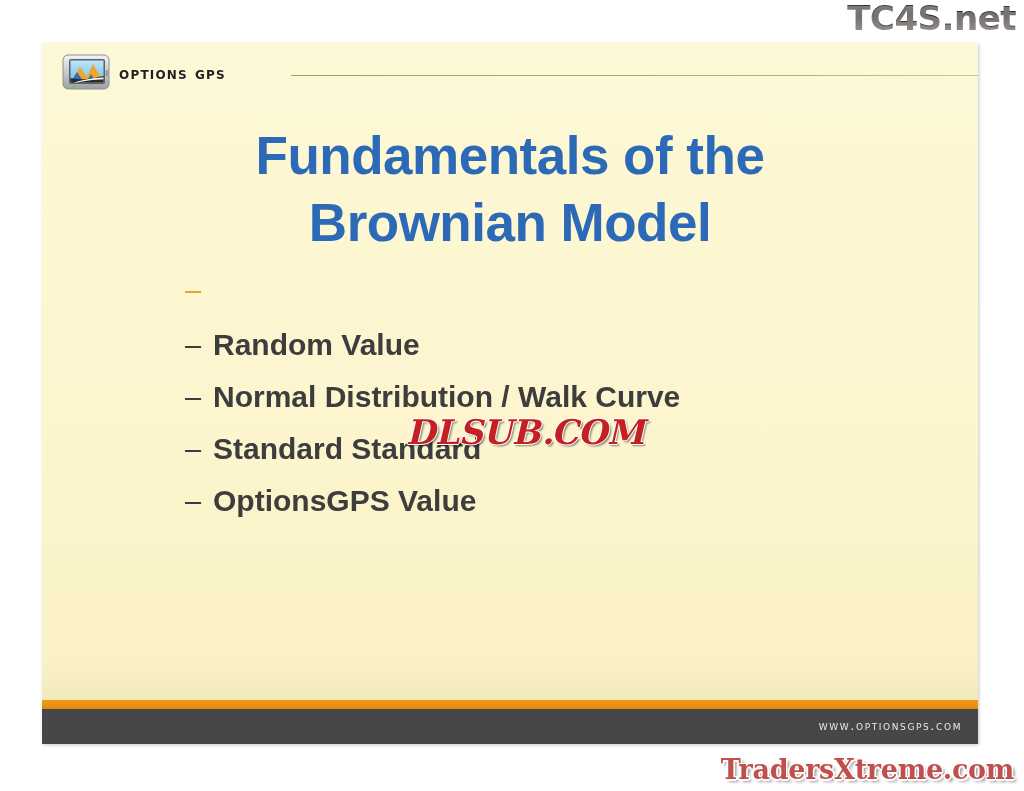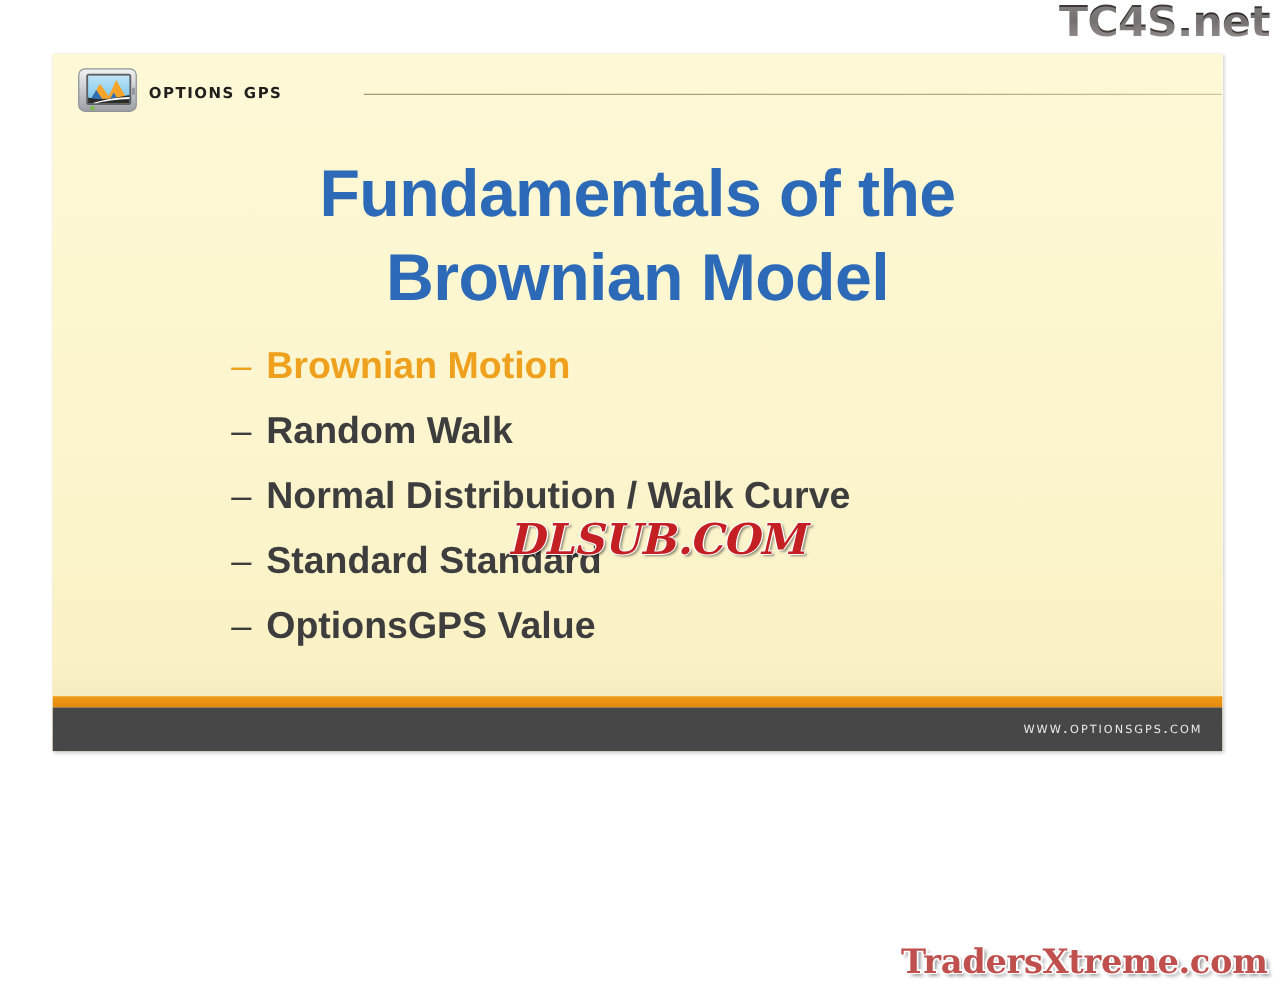--- a/index.html
+++ b/index.html
@@ -33,21 +33,21 @@
     text-shadow: 0 1px 0 rgba(255,255,255,0.35);
     white-space: nowrap;
   }
 
   
   #slide {
     position: absolute;
     left: 42px;
     top: 43px;
     width: 936px;
-    height: 558px;
+    height: 701px;
     background: linear-gradient(180deg,
                 #fdf8d6 0%,
                 #fcf5ce 55%,
                 #faf1c4 88%,
                 #efe6bb 96%,
                 #e7dcae 100%);
     box-shadow: 1px 1px 3px rgba(0,0,0,0.22);
     overflow: hidden;
   }
 
@@ -249,26 +249,25 @@
 
   <h1 id="slide-title">
     <span class="title-line">Fundamentals of the</span>
     <span class="title-line">Brownian Model</span>
   </h1>
 
   <div id="bullet-list">
 
     <div class="bullet-row accent">
       <span class="bullet-dash">–</span>
-      <span class="bullet-text">Brownian Motion</span>
-    </div>
-
-    <div class="bullet-row">
-      <span class="bullet-dash">–</span>
-      <span class="bullet-text">Random Walk</span>
+    </div>
+
+    <div class="bullet-row">
+      <span class="bullet-dash">–</span>
+      <span class="bullet-text">Random Value</span>
     </div>
 
     <div class="bullet-row">
       <span class="bullet-dash">–</span>
       <span class="bullet-text">Normal Distribution / Walk Curve</span>
     </div>
 
     <div class="bullet-row">
       <span class="bullet-dash">–</span>
       <span class="bullet-text">Standard Standard</span>

